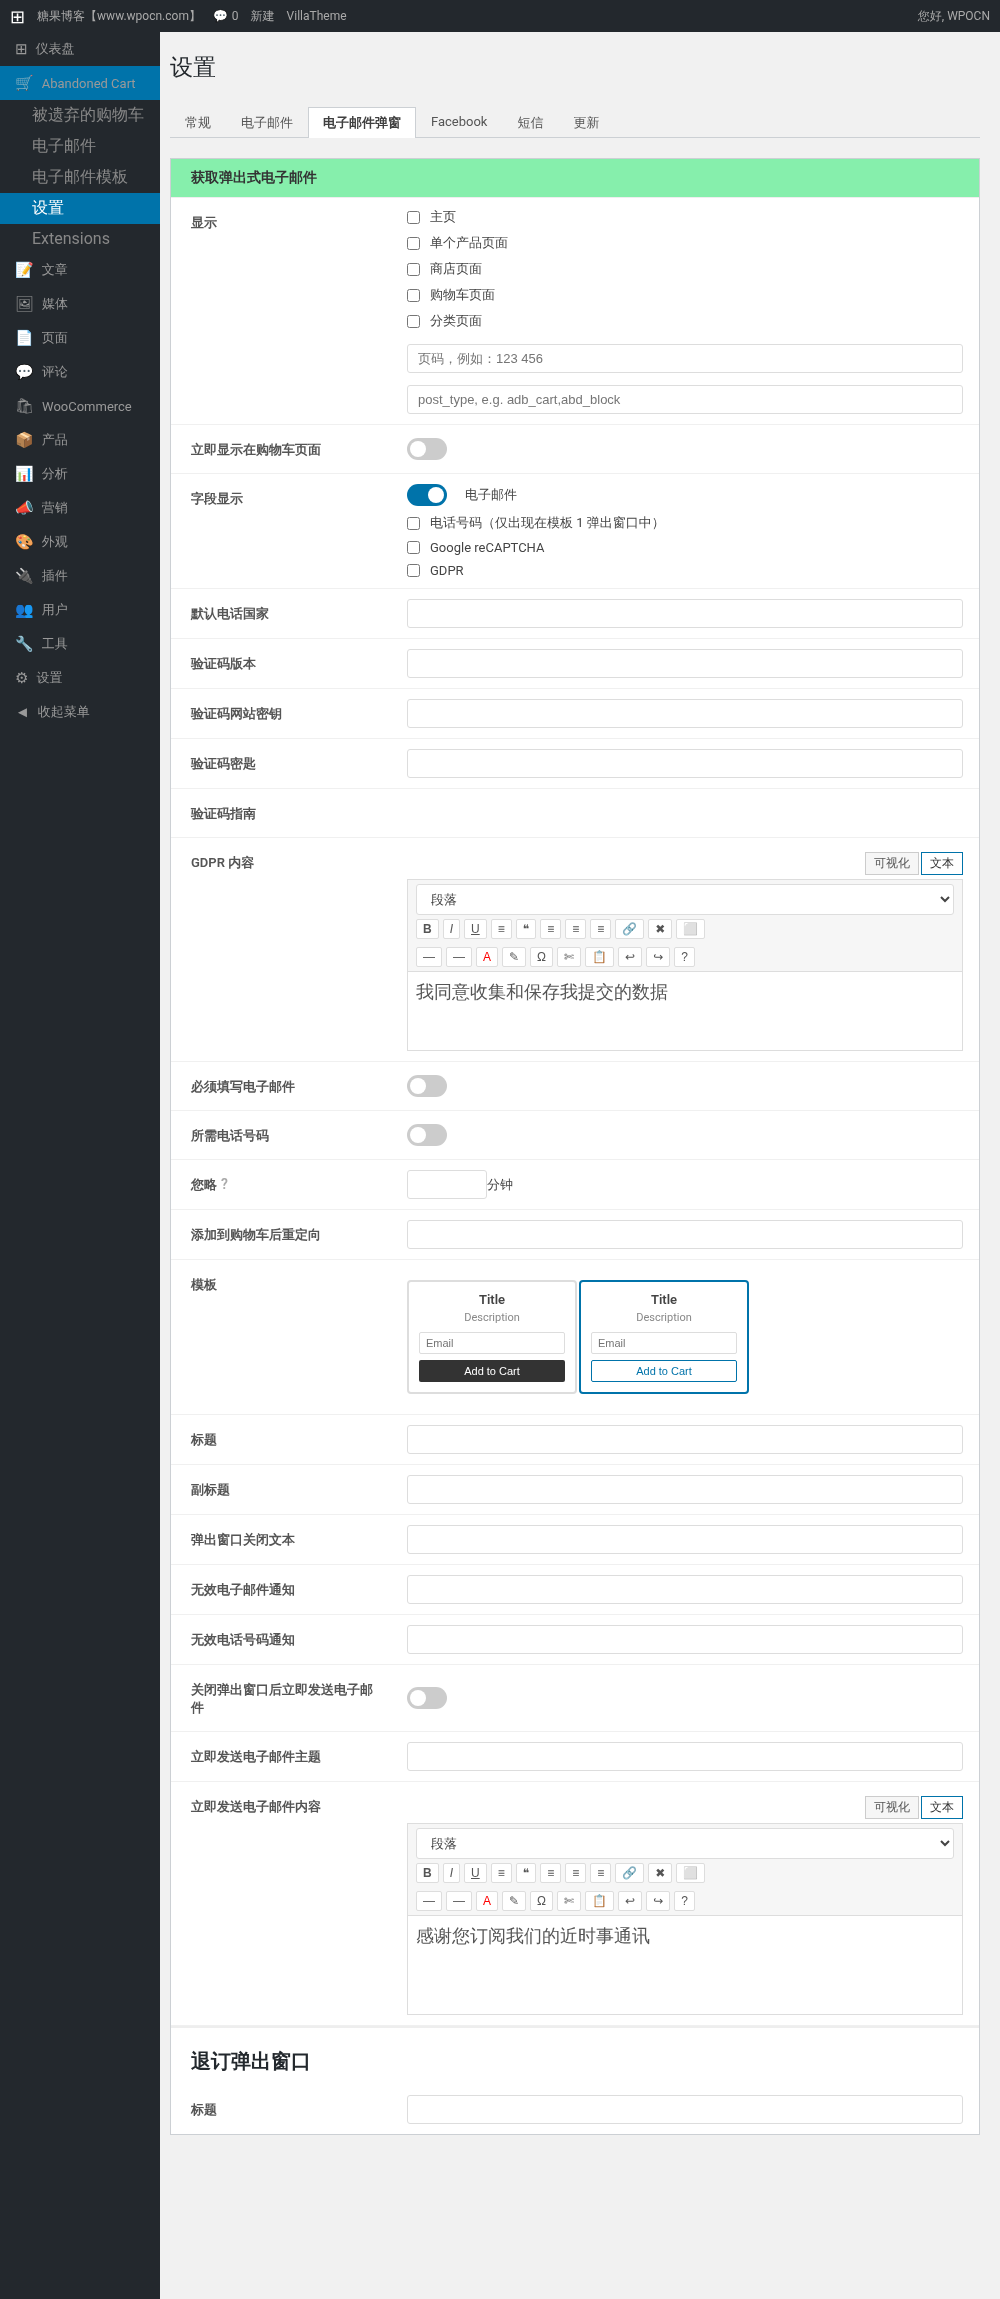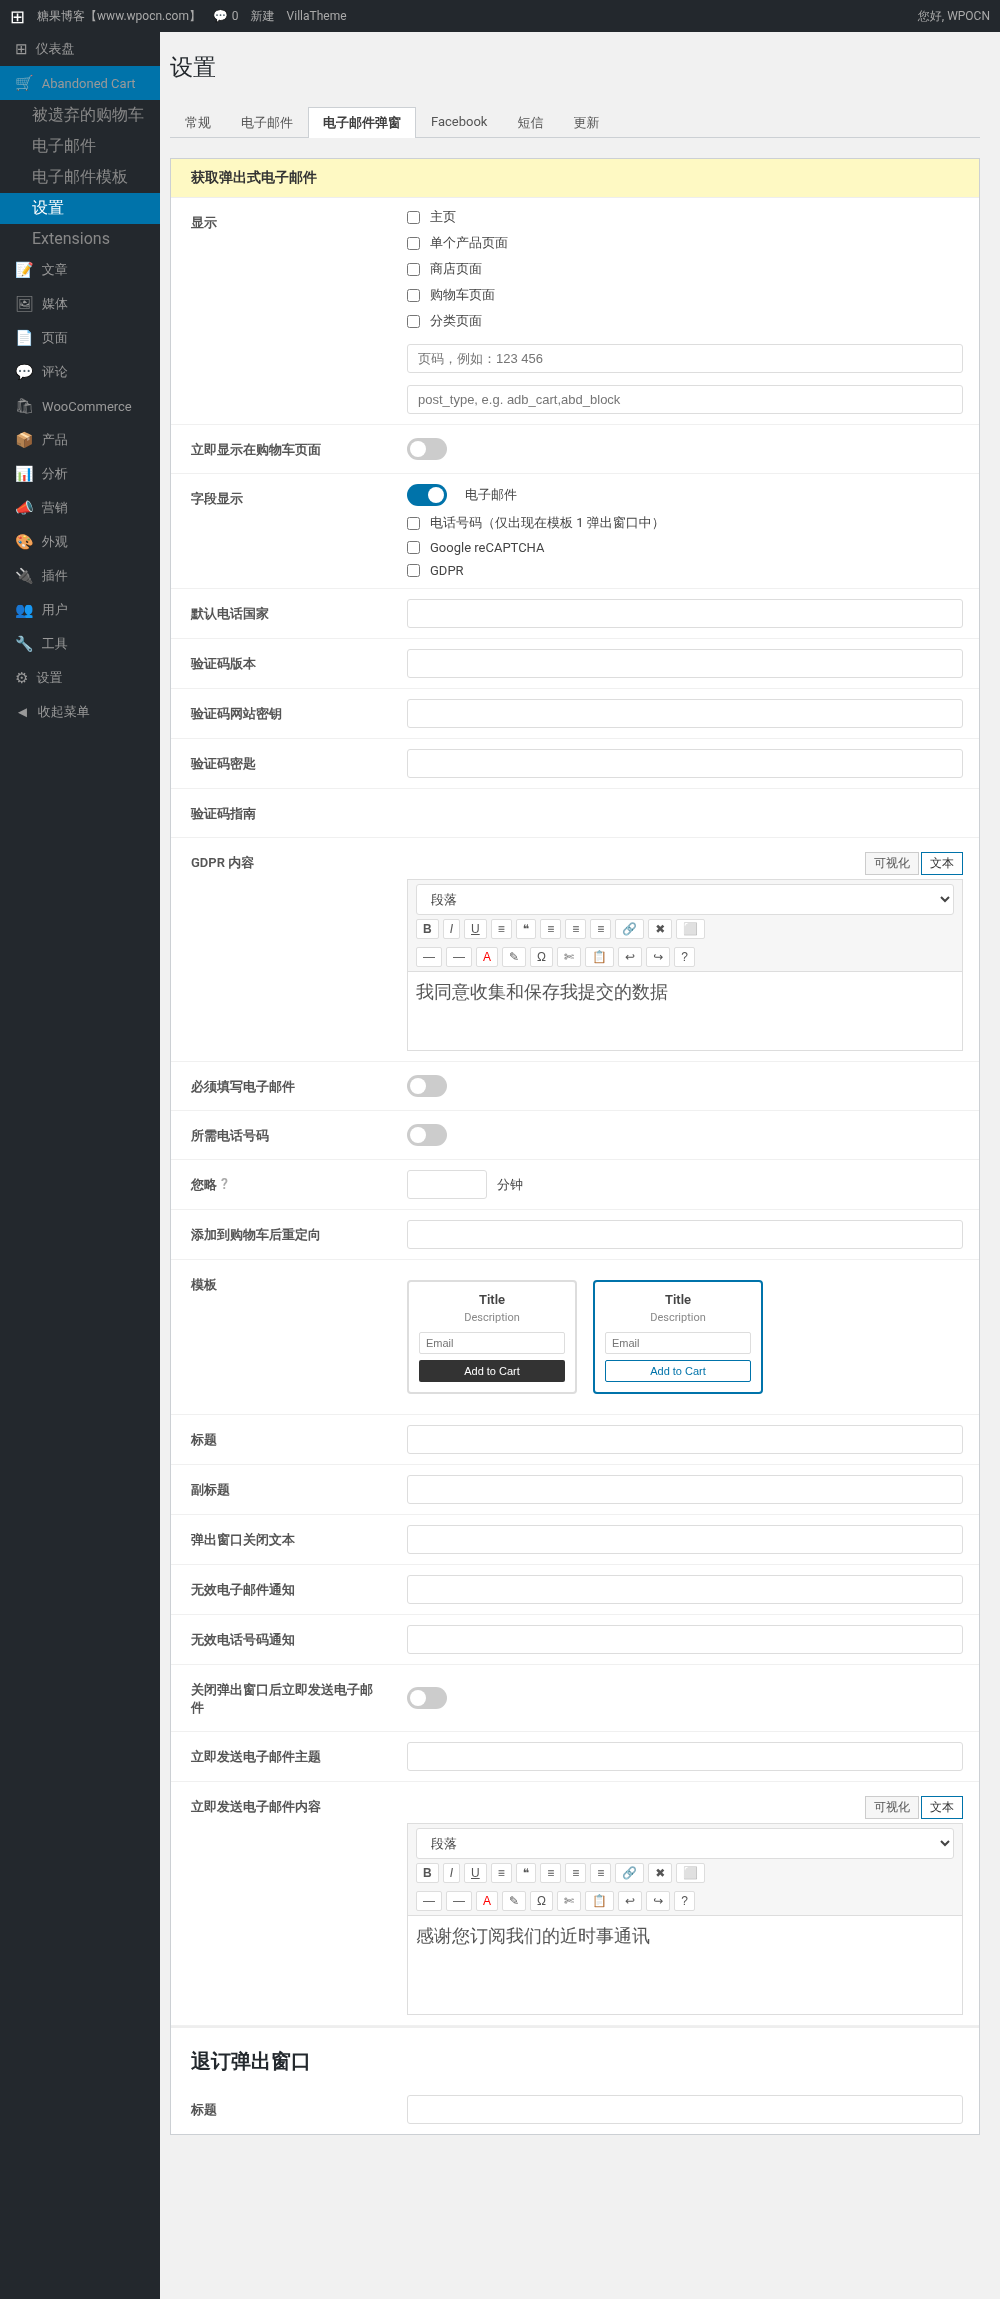--- a/index.html
+++ b/index.html
@@ -40,44 +40,44 @@
 
     
     .toggle-switch { position: relative; display: inline-block; width: 40px; height: 22px; }
     .toggle-switch input { opacity: 0; width: 0; height: 0; }
     .toggle-slider { position: absolute; cursor: pointer; top: 0; left: 0; right: 0; bottom: 0; background: #ccc; border-radius: 22px; transition: .3s; }
     .toggle-slider:before { position: absolute; content: ""; height: 16px; width: 16px; left: 3px; bottom: 3px; background: white; border-radius: 50%; transition: .3s; }
     .toggle-switch input:checked + .toggle-slider { background: #0073aa; }
     .toggle-switch input:checked + .toggle-slider:before { transform: translateX(18px); }
 
     
-    .section-header { background: #fef9c3; padding: 10px 20px; border-bottom: 1px solid #eee; font-size: 14px; font-weight: 600; color: #333; }
+    .section-header { background: #86efac; padding: 10px 20px; border-bottom: 1px solid #eee; font-size: 14px; font-weight: 600; color: #333; }
 
     
     .info-icon { color: #aaa; cursor: help; font-size: 14px; margin-left: 4px; }
 
     
-    .template-cards { display: flex; gap: 16px; flex-wrap: wrap; padding: 10px 0; }
+    .template-cards { display: flex; gap: 2px; flex-wrap: wrap; padding: 10px 0; }
     .template-card { border: 2px solid #ddd; border-radius: 4px; padding: 10px; width: 170px; cursor: pointer; background: #fff; }
     .template-card.selected { border-color: #0073aa; }
     .template-card .card-title { font-size: 13px; font-weight: 600; text-align: center; margin-bottom: 4px; }
     .template-card .card-desc { font-size: 11px; color: #888; text-align: center; margin-bottom: 8px; }
     .template-card input[type="text"] { width: 100%; border: 1px solid #ddd; padding: 4px 6px; font-size: 11px; margin-bottom: 6px; border-radius: 2px; }
     .template-card .add-btn { width: 100%; background: #333; color: #fff; border: none; padding: 5px; font-size: 11px; cursor: pointer; border-radius: 2px; }
     .template-card .add-btn-outline { width: 100%; background: transparent; color: #0073aa; border: 1px solid #0073aa; padding: 4px; font-size: 11px; cursor: pointer; border-radius: 2px; }
 
     
     .editor-toolbar { background: #f6f6f6; border: 1px solid #ddd; border-bottom: none; padding: 4px 8px; display: flex; gap: 4px; align-items: center; flex-wrap: wrap; }
     .editor-btn { background: #fff; border: 1px solid #ddd; padding: 2px 6px; cursor: pointer; font-size: 12px; border-radius: 2px; color: #555; }
     .editor-select { padding: 2px 4px; border: 1px solid #ddd; font-size: 11px; border-radius: 2px; }
     .editor-area { border: 1px solid #ddd; min-height: 80px; padding: 8px; background: #fff; font-size: 18px; color: #555; }
     .editor-tools-row2 { background: #f6f6f6; border: 1px solid #ddd; border-top: none; border-bottom: none; padding: 4px 8px; display: flex; gap: 4px; align-items: center; flex-wrap: wrap; }
 
     
-    .minute-wrapper { display: flex; align-items: center; gap: 10px; justify-content: space-between; }
+    .minute-wrapper { display: flex; align-items: center; gap: 0; justify-content: space-between; }
     .minute-wrapper input { width: 80px; }
 
     
     .guidance-box { background: #fff; border: 1px solid #ddd; padding: 12px 16px; border-radius: 3px; margin: 4px 0; font-size: 13px; }
     .guidance-box .link { color: #0073aa; cursor: pointer; text-decoration: underline; }
     .guidance-box ol { padding-left: 20px; }
     .guidance-box ol li { margin-bottom: 4px; color: #555; }
 
     
     .sub-section-title { font-size: 20px; font-weight: 600; color: #23282d; padding: 20px 20px 10px; background: #fff; border-top: 2px solid #eee; }

